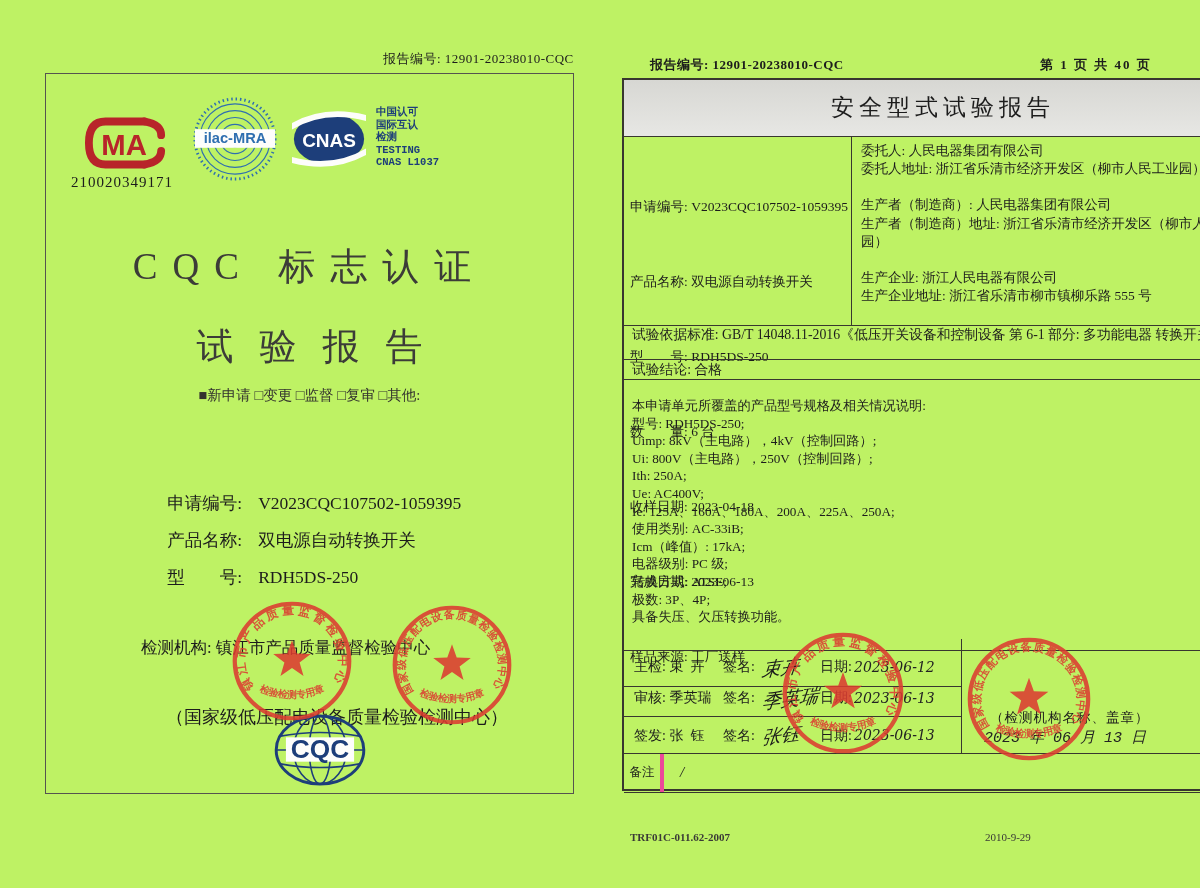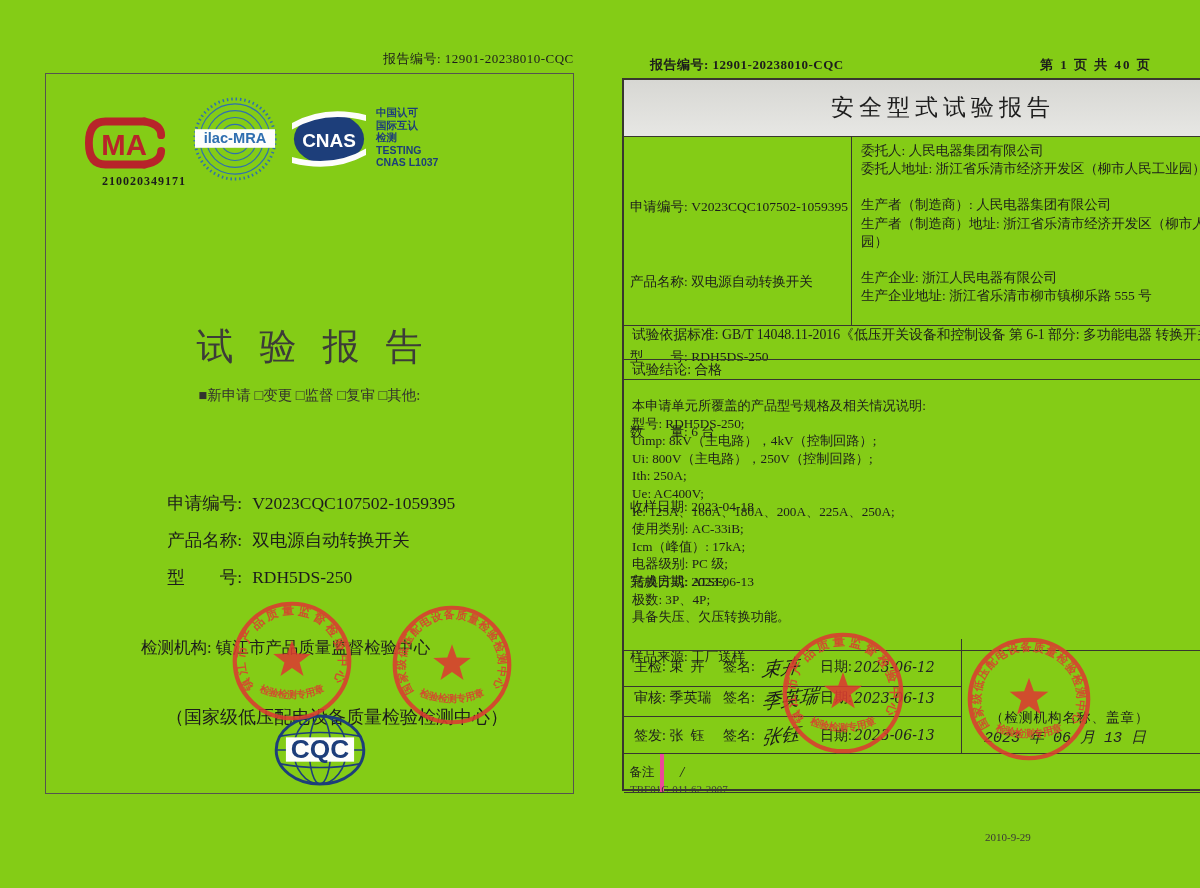--- a/index.html
+++ b/index.html
@@ -1,37 +1,37 @@
 <!DOCTYPE html>
 <html><head>
 <meta charset="utf-8">
 <style>
   html,body{margin:0;padding:0;background:#ffffff;}
   #canvas{
-    position:relative;width:1200px;height:888px;background:#84cc16;
+    position:relative;width:1200px;height:888px;background:#bef264;
     font-family:"Liberation Serif","DejaVu Serif",serif;color:#1c1c1c;overflow:hidden;
   }
   .abs{position:absolute;}
   
   #lp-report-no{left:383px;top:50px;font-size:13px;letter-spacing:.5px;}
   #lp-box{left:45px;top:73px;width:527px;height:719px;border:1.5px solid #55544f;}
-  #lp-serial{left:56px;top:100px;font-size:12px;font-weight:bold;letter-spacing:1px;}
+  #lp-serial{left:25px;top:100px;font-size:15px;font-weight:normal;letter-spacing:1px;}
   .lp-title{left:0;width:100%;text-align:center;color:#3c3c38;}
   #lp-title1{top:168px;font-size:37px;letter-spacing:15px;}
   #lp-title2{top:248px;font-size:37px;letter-spacing:26px;text-indent:26px;}
   #lp-checkbox{top:312px;left:0;width:100%;text-align:center;font-size:14.5px;color:#33322e;}
   .lp-field{left:95px;font-size:17.5px;white-space:pre;}
-  .lp-field .v{margin-left:10px;}
+  .lp-field .v{margin-left:16px;}
   #lp-agency1{left:95px;top:563px;font-size:16.5px;}
   #lp-agency2{left:120px;top:631px;font-size:18px;}
   
   #cma-logo{left:38px;top:40px;}
   #ilac-logo{left:146px;top:22px;}
   #cnas-logo{left:246px;top:36px;}
-  #cnas-caption{left:330px;top:32px;font-family:Liberation Sans, sans-serif;
+  #cnas-caption{left:330px;top:32px;font-family:Liberation Mono, monospace;
     font-size:10.5px;font-weight:bold;color:#1d3e7a;line-height:12.5px;}
   
   #rp-report-no{left:650px;top:56px;font-size:13px;font-weight:600;letter-spacing:.5px;}
   #rp-page-info{left:1040px;top:56px;font-size:13px;font-weight:600;letter-spacing:2px;}
   #rp-table{left:622px;top:78px;width:642px;height:713px;border:2px solid #38372f;box-sizing:border-box;}
   #rp-table .row{position:absolute;left:0;width:100%;box-sizing:border-box;border-bottom:1px solid #38372f;}
   #t-title{top:0;height:57px;background:linear-gradient(180deg,#d7d7d3,#e7e7e4);
     text-align:center;font-size:23px;letter-spacing:5px;line-height:56px;}
   #t-info{top:57px;height:189px;}
   #t-info-left{position:absolute;left:0;top:0;width:228px;height:100%;box-sizing:border-box;
@@ -55,21 +55,21 @@
   .s-date{left:230px;}
   #t-sign-stamp{position:absolute;left:338px;top:0;right:0;height:100%;}
   #stamp-caption{position:absolute;left:28px;top:70px;font-size:13.5px;letter-spacing:1px;}
   #stamp-date{position:absolute;left:22px;top:89px;font-size:15px;font-family:Liberation Mono, monospace;}
   #t-remark{top:674px;height:39px;border-bottom:none;}
   #t-remark-label{position:absolute;left:0;top:0;width:40px;height:100%;box-sizing:border-box;
     border-right:4px solid #ec4899;text-align:center;font-size:12.5px;line-height:37px;}
   #t-remark-value{position:absolute;left:56px;top:0;font-size:15px;line-height:36px;font-style:italic;}
   
   .footer{font-size:11px;color:#3a3a36;}
-  #footer-left{left:630px;top:783px;}
+  #footer-left{left:630px;top:831px;font-weight:bold;}
   #footer-right{left:985px;top:831px;}
   
   .hand{font-family:"DejaVu Serif",serif;font-style:italic;color:#222;}
   .scrawl{display:inline-block;position:absolute;font-family:"DejaVu Serif",serif;font-style:italic;
     font-size:19px;transform:rotate(-7deg) skewX(-14deg);color:#1a1a1a;left:138px;}
   
   .stamp{position:absolute;opacity:.87;pointer-events:none;}
 </style>
 </head>
 <body>
@@ -108,20 +108,21 @@
     <div class="abs" id="cnas-caption">
       <div>中国认可</div>
       <div>国际互认</div>
       <div>检测</div>
       <div>TESTING</div>
       <div>CNAS L1037</div>
     </div>
 
     <div class="abs" id="lp-serial">210020349171</div>
 
+    <div class="abs lp-title" id="lp-title1">CQC 标志认证</div>
     <div class="abs" id="lp-checkbox">■新申请  □变更  □监督  □复审  □其他:</div>
 
     <div class="abs lp-title" id="lp-title2">试验报告</div>
 
     <div class="abs lp-field" style="top:396px;">
       <span>申请编号:</span><span class="v">V2023CQC107502-1059395</span>
     </div>
     <div class="abs lp-field" style="top:433px;">
       <span>产品名称:</span><span class="v">双电源自动转换开关</span>
     </div>

